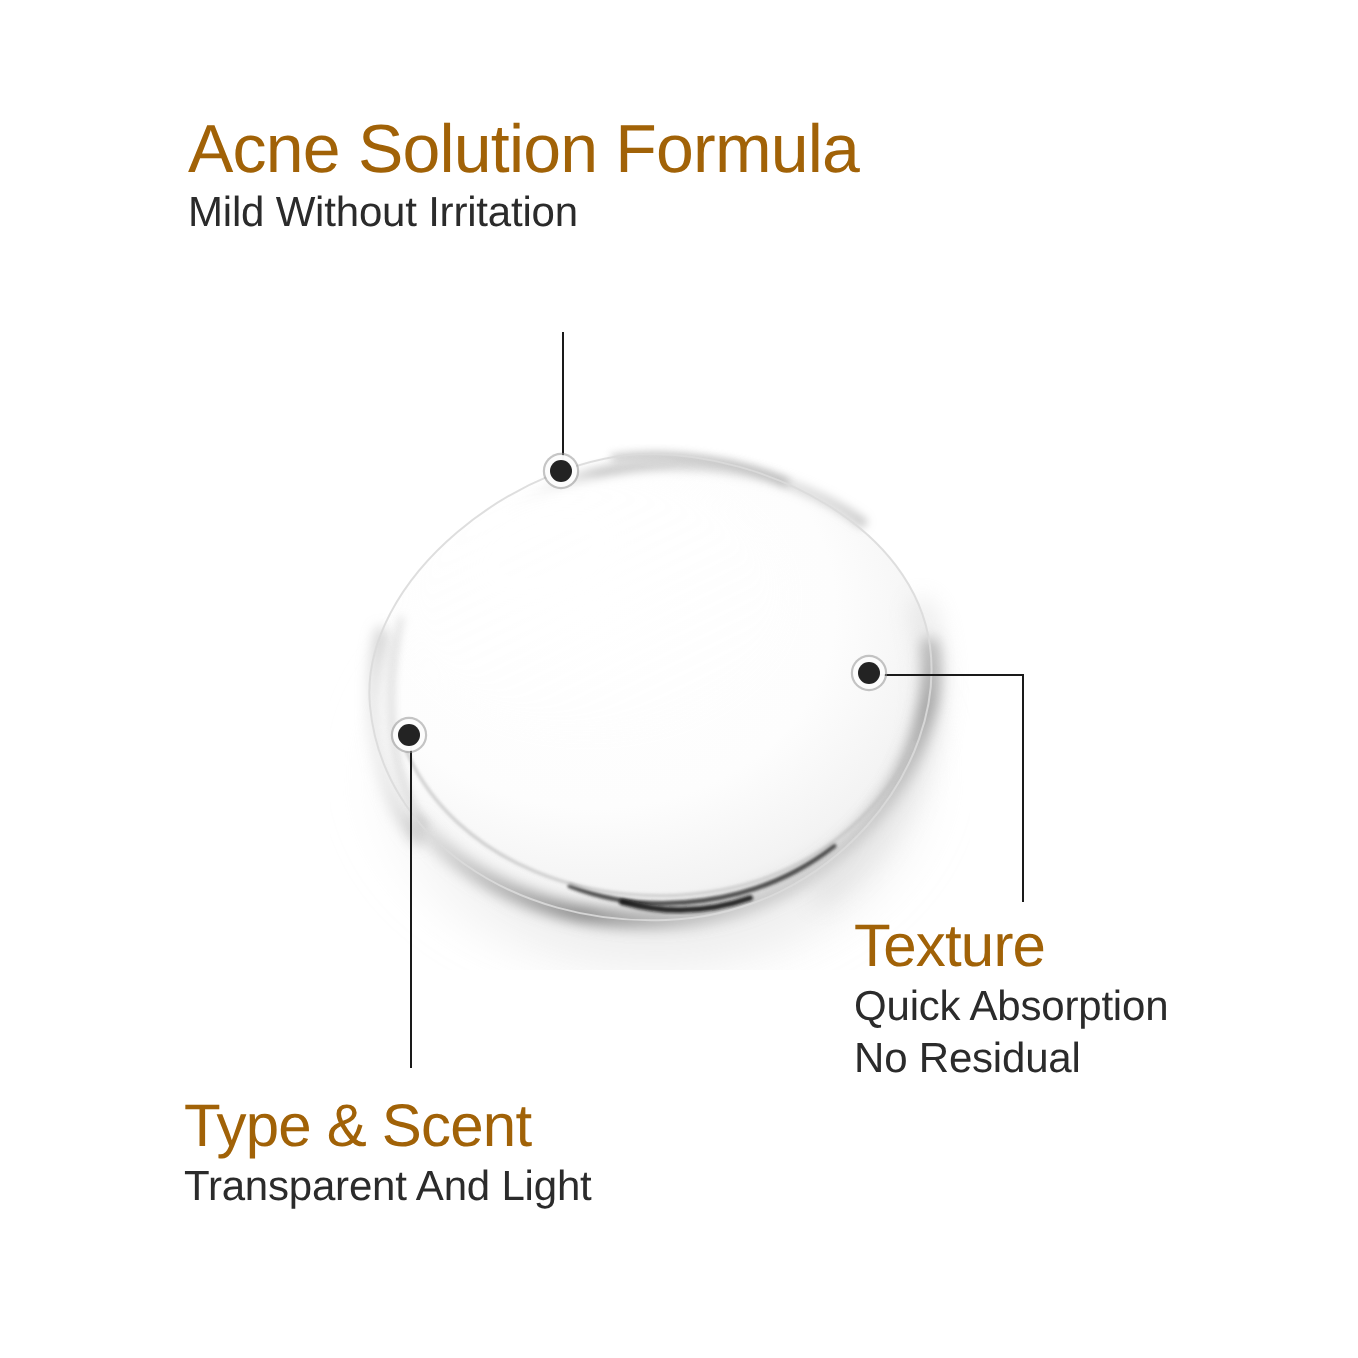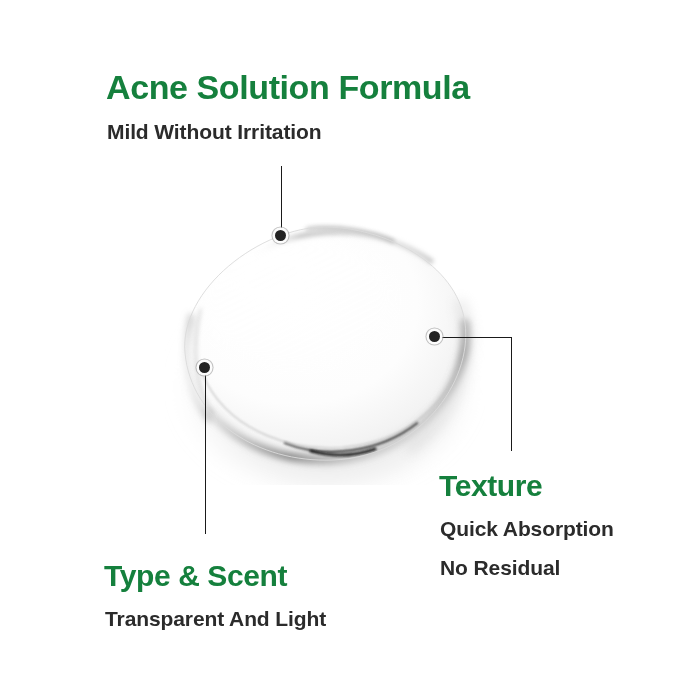--- a/index.html
+++ b/index.html
@@ -14,37 +14,37 @@
     background: #ffffff;
     overflow: hidden;
     font-family: "Liberation Sans", "DejaVu Sans", sans-serif;
     -webkit-font-smoothing: antialiased;
   }
 
   
   .callout { position: absolute; }
 
   .headline {
-    font-weight: bold;
-    color: #15803d;
+    font-weight: normal;
+    color: #a16207;
     letter-spacing: -0.4px;
     white-space: nowrap;
-    margin: 12px;
+    margin: 0;
   }
   .headline.main { font-size: 34px; line-height: 38px; }
   .headline.sub  { font-size: 30px; line-height: 34px; }
 
   .subline {
     font-size: 21px;
     line-height: 26px;
-    font-weight: 700;
+    font-weight: 400;
     color: #2b2b2b;
     letter-spacing: -0.1px;
     white-space: nowrap;
-    margin: 13px;
+    margin: 0;
   }
 
   #callout-formula { left: 94px;  top: 56px;  }
   #callout-texture { left: 427px; top: 457px; }
   #callout-type    { left: 92px;  top: 547px; }
 
   
   #droplet-wrap {
     position: absolute;
     left: 165px;

